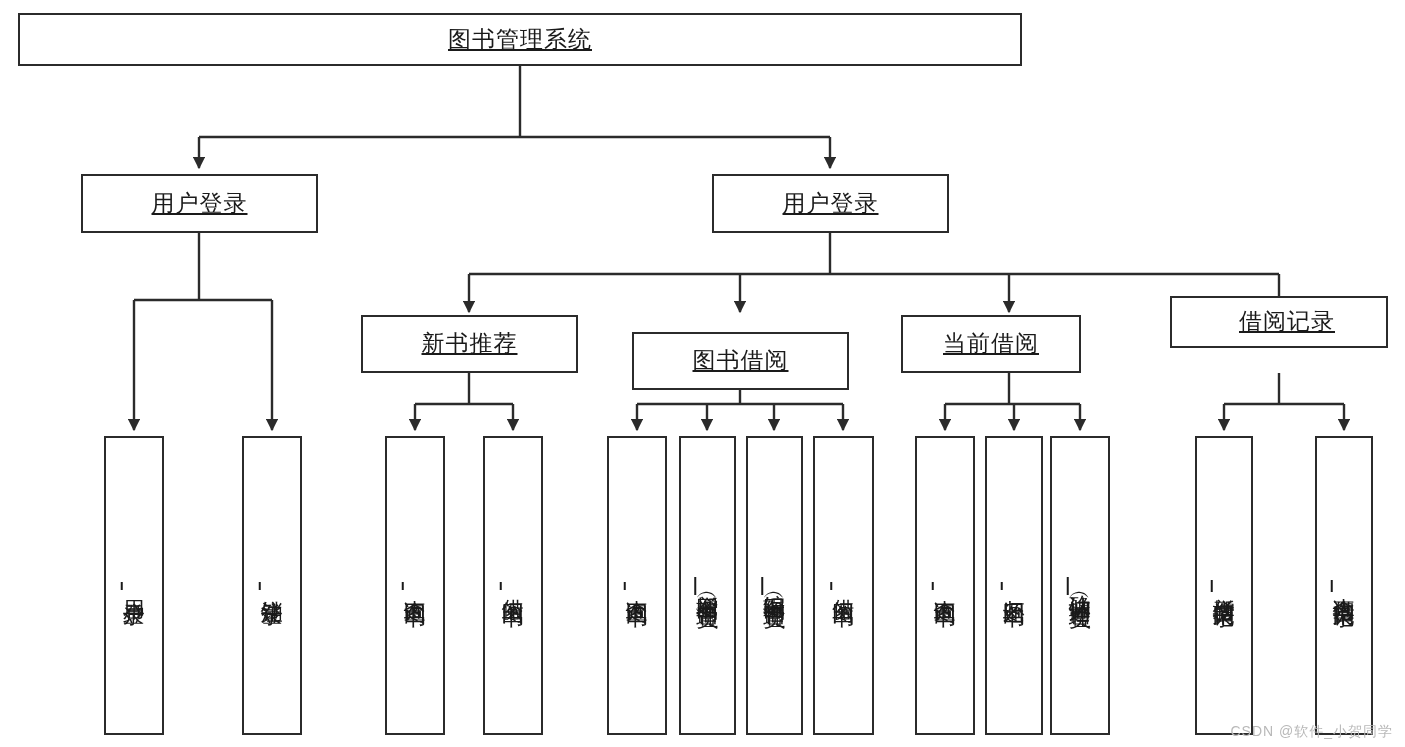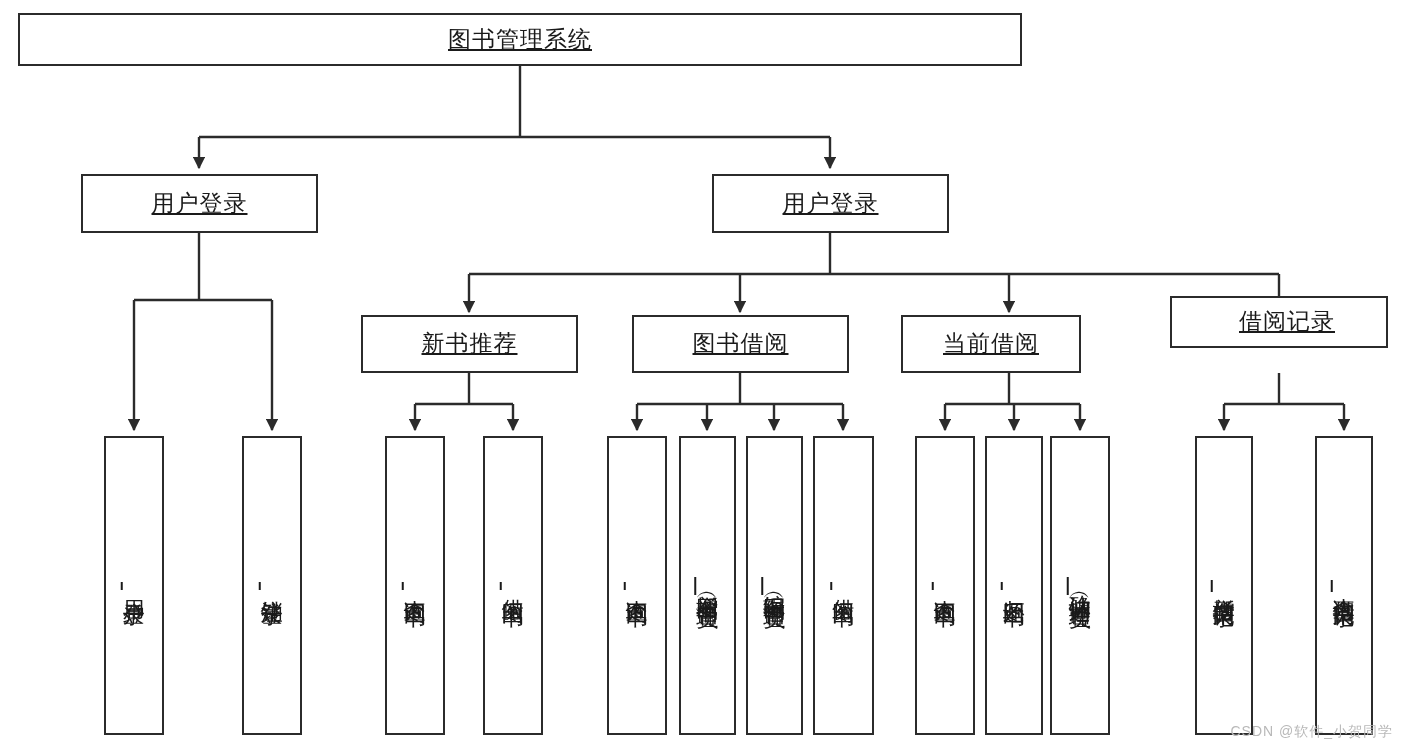--- a/index.html
+++ b/index.html
@@ -130,21 +130,21 @@
   <div class="node horiz" style="left:81px; top:174px; width:237px; height:59px;">
     <span>用户登录</span>
   </div>
   <div class="node horiz" style="left:712px; top:174px; width:237px; height:59px;">
     <span>用户登录</span>
   </div>
 
   <div class="node horiz" style="left:361px; top:315px; width:217px; height:58px;justify-content:center;">
     <span>新书推荐</span>
   </div>
-  <div class="node horiz" style="left:632px; top:315px; width:217px; height:58px;">
+  <div class="node horiz" style="left:632px; top:332px; width:217px; height:58px;">
     <span>图书借阅</span>
   </div>
   <div class="node horiz" style="left:901px; top:315px; width:180px; height:58px;">
     <span>当前借阅</span>
   </div>
   <div class="node horiz" style="left:1170px; top:296px; width:218px; height:52px;padding-left:16px;">
     <span>借阅记录</span>
   </div>
 
   <div class="node vert" style="left:104px; top:436px; width:60px; height:299px;">

